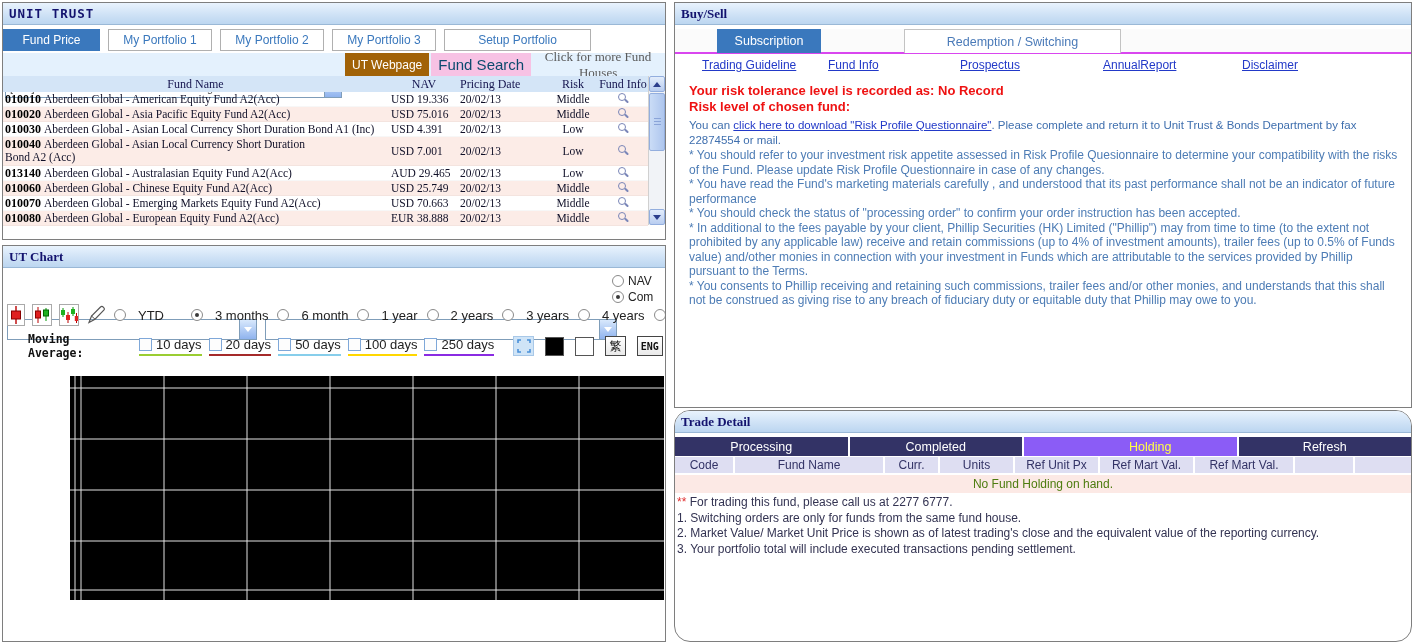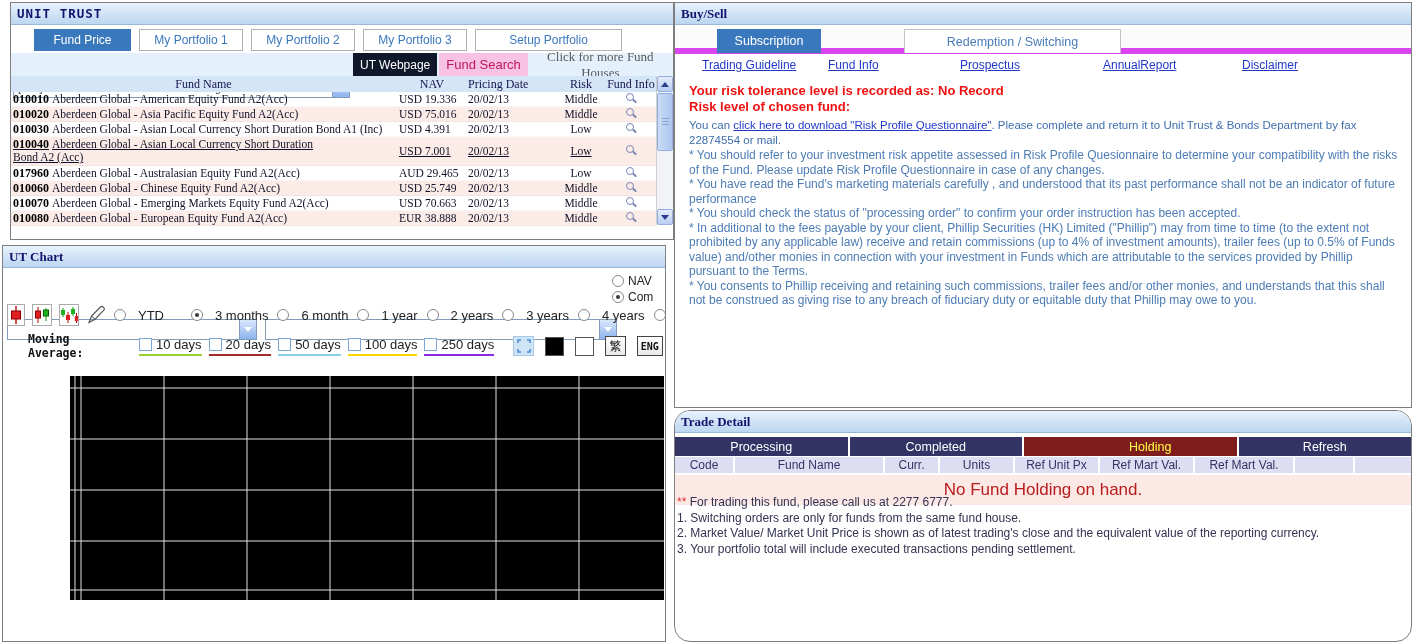--- a/index.html
+++ b/index.html
@@ -9,49 +9,49 @@
 
   
   .panel { position:absolute; background:#fff; border:1px solid #7e7e7e; overflow:hidden; }
   .titlebar { height:22px; background:linear-gradient(#e9f3fd 0%, #cfe2f6 55%, #bcd6f0 100%);
               border-bottom:1px solid #9ab8d6; color:#13136e; font-weight:bold;
               display:flex; align-items:center; padding-left:6px; font-size:13px;
               font-family:"Liberation Serif", serif; }
   .titlebar.mono { font-family:"DejaVu Sans Mono", monospace; letter-spacing:1px; font-size:12.5px; }
 
   
-  #p-ut { left:10px; top:2px; width:664px; height:238px; }
+  #p-ut { left:2px; top:2px; width:664px; height:238px; }
   .ut-tabs { position:absolute; left:0; top:26px; width:100%; height:22px; display:flex; }
   .tab { height:22px; border:1px solid #b0b0b0; background:#fff; color:#3a78bd; font-size:12px;
          display:flex; align-items:center; justify-content:center; }
   .tab.active { background:#3a78bd; color:#fff; border-color:#3a78bd; }
-  .tab-0 { width:97px; margin-left:23px; }
+  .tab-0 { width:97px; }
   .tab-1,.tab-2,.tab-3 { width:104px; margin-left:8px; }
   .tab-4 { width:147px; margin-left:8px; }
 
   .fundbar { position:absolute; left:0; top:50px; width:100%; height:23px; background:#e4f1fd;
              display:flex; align-items:center; }
   .combo { background:#fff; border:1px solid #7f9db9; height:21px; display:flex; align-items:stretch;margin-top:46px; }
   .combo-text { flex:1; font-size:11px; color:#4a4a4a; padding:4px 4px 0 4px; white-space:nowrap; overflow:hidden; }
   .combo-btn { width:17px; background:linear-gradient(#d8e8fc,#8fb3ee); border-left:1px solid #7f9db9;
                display:flex; align-items:center; justify-content:center; }
   .combo-btn i { width:0; height:0; border-left:4px solid transparent; border-right:4px solid transparent;
                  border-top:5px solid #fff; }
   #fund-combo { width:337px; margin-left:2px; }
-  .btn-orange { background:#0f172a; color:#fff; font-size:12px; height:23px; padding:8px 7px;
+  .btn-orange { background:#a16207; color:#fff; font-size:12px; height:23px; padding:8px 7px;
                 display:flex; align-items:center; margin-left:3px; }
-  .btn-pink { background:#f7c2e4; color:#be185d; font-size:13px; height:23px; padding:0 7px;
+  .btn-pink { background:#f7c2e4; color:#0c4a6e; font-size:15px; height:23px; padding:0 7px;
               display:flex; align-items:center; margin-left:2px; }
   .more-houses { flex:1; text-align:center; font-family:"Liberation Serif", serif; font-size:13px; color:#5a5a5a; }
 
   .ftable { position:absolute; left:0; top:73px; width:645px; font-family:"Liberation Serif", serif; }
   .thead { display:flex; background:#d4e5f7; color:#14144e; font-size:12px; height:16px; align-items:center; }
   .trow { display:flex; font-size:11.5px; color:#101028; min-height:15px; align-items:center; border-bottom:1px solid rgba(0,0,0,0.03); }
   .trow.pink { background:#fcece7; }
-  .trow.tall { min-height:29px;text-decoration:underline; }
+  .trow.tall { min-height:29px; }
   .c-name { width:385px; padding-left:2px; line-height:13px; }
   .trow.tall .c-name { padding-right:58px; }
   .c-name b { font-size:12px; color:#000; margin-right:3px; }
   .c-nav  { width:72px; padding-left:3px; }
   .c-date { width:88px; }
   .c-risk { width:50px; text-align:center; }
   .c-info { width:50px; display:flex; justify-content:center; }
   .thead .c-name { text-align:center; padding-left:0; }
   .thead .c-nav { text-align:center; padding-left:0; }
 
@@ -100,21 +100,21 @@
   .lang-zh { width:21px; }
   .lang-en { width:27px; font-family:"DejaVu Sans Mono", monospace; font-size:10px; font-weight:bold; }
   .expand-btn { width:21px; height:20px; background:#cfe4f7; border:1px solid #a8c8e8; margin-left:12px;
                 display:flex; align-items:center; justify-content:center; flex:none; }
   .chart-black { position:absolute; left:67px; top:130px; width:594px; height:224px; background:#000; }
   .chart-black svg { display:block; }
 
   
   #p-bs { left:674px; top:2px; width:738px; height:406px; }
   .bs-tabstrip { position:absolute; left:0; top:26px; width:100%; height:25px; background:#fbfbfb;
-                 border-bottom:6px solid #d946ef; display:flex; }
+                 border-bottom:2px solid #d946ef; display:flex; }
   .bs-tab { height:24px; font-size:12.5px; display:flex; align-items:center; justify-content:center; }
   .bs-tab.active { margin-left:42px; width:104px; background:#3a78bd; color:#fff; }
   .bs-tab.plain { margin-left:83px; width:217px; background:#fff; color:#4a7ab8;
                   border:1px solid #c3c3c3; border-bottom:none; }
   .bs-links { position:absolute; left:12px; top:55px; width:100%; height:18px; display:flex; font-size:12px; }
   .bs-link { color:#2239c8; text-decoration:underline; }
   .slot-0 { width:141px; padding-left:15px; } .slot-1 { width:132px; } .slot-2 { width:143px; }
   .slot-3 { width:139px; } .slot-4 { width:auto; }
   .bs-body { position:absolute; left:14px; top:80px; width:712px; }
   .red-line { color:#ee1212; font-weight:bold; font-size:13px; line-height:16px; }
@@ -122,28 +122,28 @@
   .blue-para a { color:#2239c8; text-decoration:underline; }
   .bs-notes { color:#4d7cb5; font-size:12px; line-height:14.5px; }
   .bs-notes p { margin:0; }
 
   
   #p-td { left:674px; top:410px; width:738px; height:232px;border-radius:16px; }
   .td-btns { position:absolute; left:0; top:26px; width:100%; height:19px; display:flex; }
   .td-btn { flex:1; background:#333366; color:#fff; font-size:12.5px; display:flex; align-items:center;
             justify-content:center; border-right:2px solid #fff; }
   .td-btn:last-child { border-right:none; }
-  .td-btn.active { background:#7f1d1d; color:#ffff44;padding-left:40px; }
+  .td-btn.active { background:#8b5cf6; color:#ffff44;padding-left:40px; }
   .td-head { position:absolute; left:0; top:46px; width:100%; height:16px; display:flex; background:#ec4899; }
   .td-hcell { background:#dedef2; color:#333366; font-size:12px; display:flex; align-items:center;
               justify-content:center; border-right:2px solid #fff; }
   .h0{width:60px;} .h1{width:150px;} .h2{width:55px;} .h3{width:75px;} .h4{width:85px;}
   .h5{width:95px;} .h6{width:100px;} .h7{width:60px;} .h8{flex:1; border-right:none;}
-  .td-empty { position:absolute; left:0; top:64px; width:100%; height:30px; background:#fce9e5;
-              color:#b91c1c; font-size:17px; display:flex; align-items:center; justify-content:center; }
+  .td-empty { position:absolute; left:0; top:64px; width:100%; height:18px; background:#fce9e5;
+              color:#4d7c0f; font-size:12px; display:flex; align-items:center; justify-content:center; }
   .td-notes { position:absolute; left:2px; top:84px; width:730px; color:#333352; font-size:12px; line-height:15.5px; }
   .td-notes .star { color:#e03030; }
   .td-notes p { margin:0; }
 </style>
 </head>
 <body>
 
 <div id="screen">
 
   <section class="panel" id="p-ut">
@@ -210,21 +210,21 @@
       <div class="trow pink tall">
         <div class="c-name"><b>010040</b><span>Aberdeen Global - Asian Local Currency Short Duration Bond A2 (Acc)</span></div>
         <div class="c-nav">USD 7.001</div>
         <div class="c-date">20/02/13</div>
         <div class="c-risk">Low</div>
         <div class="c-info">
             <span class="mag"></span>
           </div>
       </div>
       <div class="trow">
-        <div class="c-name"><b>017960</b><span>Aberdeen Global - Australasian Equity Fund A2(Acc)</span></div>
+        <div class="c-name"><b>013140</b><span>Aberdeen Global - Australasian Equity Fund A2(Acc)</span></div>
         <div class="c-nav">AUD 29.465</div>
         <div class="c-date">20/02/13</div>
         <div class="c-risk">Low</div>
         <div class="c-info">
             <span class="mag"></span>
           </div>
       </div>
       <div class="trow pink">
         <div class="c-name"><b>010060</b><span>Aberdeen Global - Chinese Equity Fund A2(Acc)</span></div>
         <div class="c-nav">USD 25.749</div>

